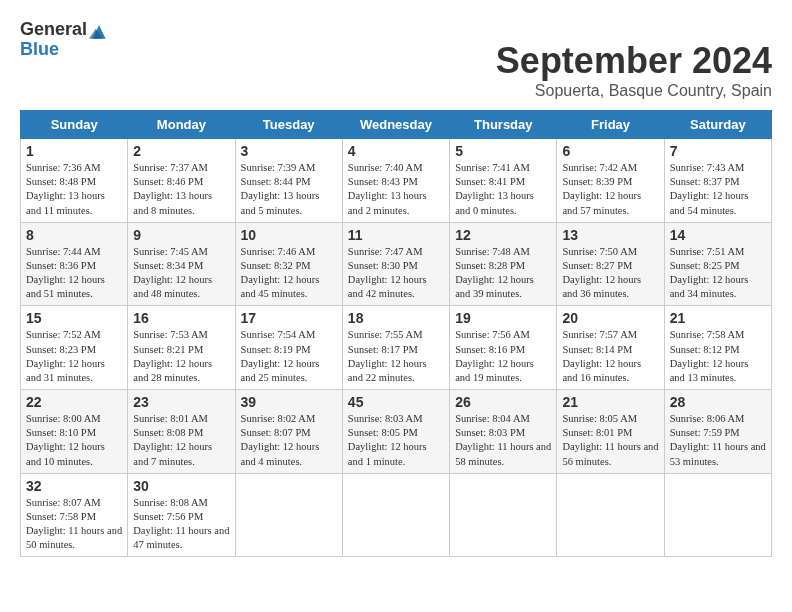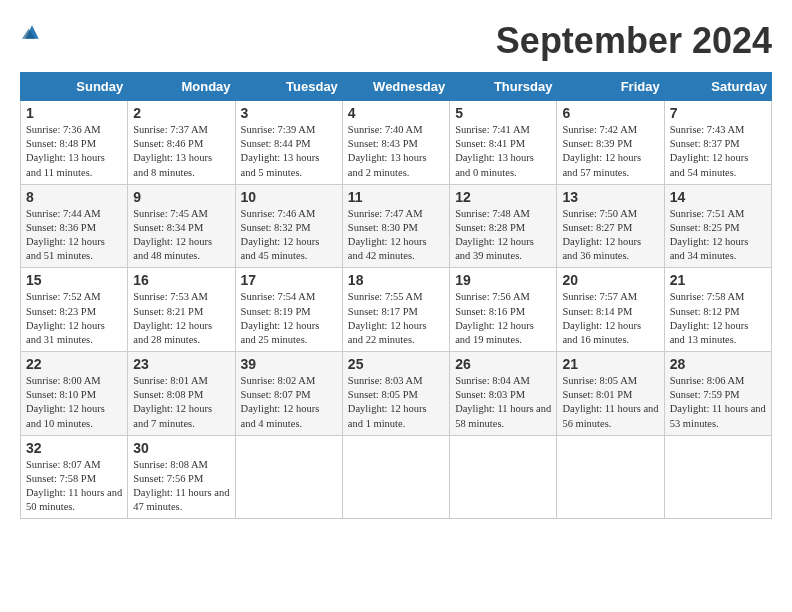--- a/index.html
+++ b/index.html
@@ -37,40 +37,41 @@
     }
     .logo-icon {
       width: 20px;
       height: 20px;
       margin-left: 2px;
       align-self: flex-start;
       margin-top: 2px;
     }
     .title-area {
       text-align: right;
+      margin-top: 20px;
     }
     .month-title {
       font-size: 36px;
       font-weight: bold;
       color: #333;
     }
     .location-title {
       font-size: 16px;
       color: #555;
     }
     .calendar-table {
       width: 100%;
       border-collapse: collapse;
       font-size: 11px;
     }
     .calendar-table th {
       background-color: #2a7ab8;
       color: white;
       padding: 6px 4px;
-      text-align: right;
+      text-align: center;
       font-size: 13px;
       font-weight: bold;
       border: 1px solid #2a7ab8;
     }
     .calendar-table td {
       border: 1px solid #ccc;
       vertical-align: top;
       padding: 4px 5px;
       width: 107px;
       min-height: 80px;
@@ -95,27 +96,32 @@
     }
     .empty-cell {
       background: #fff !important;
     }
   </style>
 </head>
 <body>
 
 <div class="header-area">
   <div class="logo">
+    <div class="logo-text">
+      <span class="logo-general">General</span>
+      <span class="logo-blue">Blue</span>
+    </div>
     <svg class="logo-icon" viewBox="0 0 30 30">
       <polygon points="5,25 15,5 25,25" fill="#2a7ab8"></polygon>
       <polygon points="0,25 10,10 20,25" fill="#1a5a8a" opacity="0.7"></polygon>
     </svg>
   </div>
   <div class="title-area">
     <div class="month-title">September 2024</div>
+    <div class="location-title">Sopuerta, Basque Country, Spain</div>
   </div>
 </div>
 
 <table class="calendar-table">
   <thead>
     <tr>
     <th>Sunday</th>
         <th>Monday</th>
         <th>Tuesday</th>
         <th>Wednesday</th>
@@ -149,21 +155,21 @@
         <td><span class="day-number">17</span><span class="day-info">Sunrise: 7:54 AM<br>Sunset: 8:19 PM<br>Daylight: 12 hours and 25 minutes.</span></td>
         <td><span class="day-number">18</span><span class="day-info">Sunrise: 7:55 AM<br>Sunset: 8:17 PM<br>Daylight: 12 hours and 22 minutes.</span></td>
         <td><span class="day-number">19</span><span class="day-info">Sunrise: 7:56 AM<br>Sunset: 8:16 PM<br>Daylight: 12 hours and 19 minutes.</span></td>
         <td><span class="day-number">20</span><span class="day-info">Sunrise: 7:57 AM<br>Sunset: 8:14 PM<br>Daylight: 12 hours and 16 minutes.</span></td>
         <td><span class="day-number">21</span><span class="day-info">Sunrise: 7:58 AM<br>Sunset: 8:12 PM<br>Daylight: 12 hours and 13 minutes.</span></td>
       </tr>
       <tr>
         <td><span class="day-number">22</span><span class="day-info">Sunrise: 8:00 AM<br>Sunset: 8:10 PM<br>Daylight: 12 hours and 10 minutes.</span></td>
         <td><span class="day-number">23</span><span class="day-info">Sunrise: 8:01 AM<br>Sunset: 8:08 PM<br>Daylight: 12 hours and 7 minutes.</span></td>
         <td><span class="day-number">39</span><span class="day-info">Sunrise: 8:02 AM<br>Sunset: 8:07 PM<br>Daylight: 12 hours and 4 minutes.</span></td>
-        <td><span class="day-number">25</span><span class="day-info">Sunrise: 8:03 AM<br>Sunset: 8:05 PM<br>Daylight: 12 hours and 1 minute.</span></td>
+        <td><span class="day-number">45</span><span class="day-info">Sunrise: 8:03 AM<br>Sunset: 8:05 PM<br>Daylight: 12 hours and 1 minute.</span></td>
         <td><span class="day-number">26</span><span class="day-info">Sunrise: 8:04 AM<br>Sunset: 8:03 PM<br>Daylight: 11 hours and 58 minutes.</span></td>
         <td><span class="day-number">21</span><span class="day-info">Sunrise: 8:05 AM<br>Sunset: 8:01 PM<br>Daylight: 11 hours and 56 minutes.</span></td>
         <td><span class="day-number">28</span><span class="day-info">Sunrise: 8:06 AM<br>Sunset: 7:59 PM<br>Daylight: 11 hours and 53 minutes.</span></td>
       </tr>
       <tr>
         <td><span class="day-number">32</span><span class="day-info">Sunrise: 8:07 AM<br>Sunset: 7:58 PM<br>Daylight: 11 hours and 50 minutes.</span></td>
         <td><span class="day-number">30</span><span class="day-info">Sunrise: 8:08 AM<br>Sunset: 7:56 PM<br>Daylight: 11 hours and 47 minutes.</span></td>
         <td class="empty-cell"></td>
         <td class="empty-cell"></td>
         <td class="empty-cell"></td>

